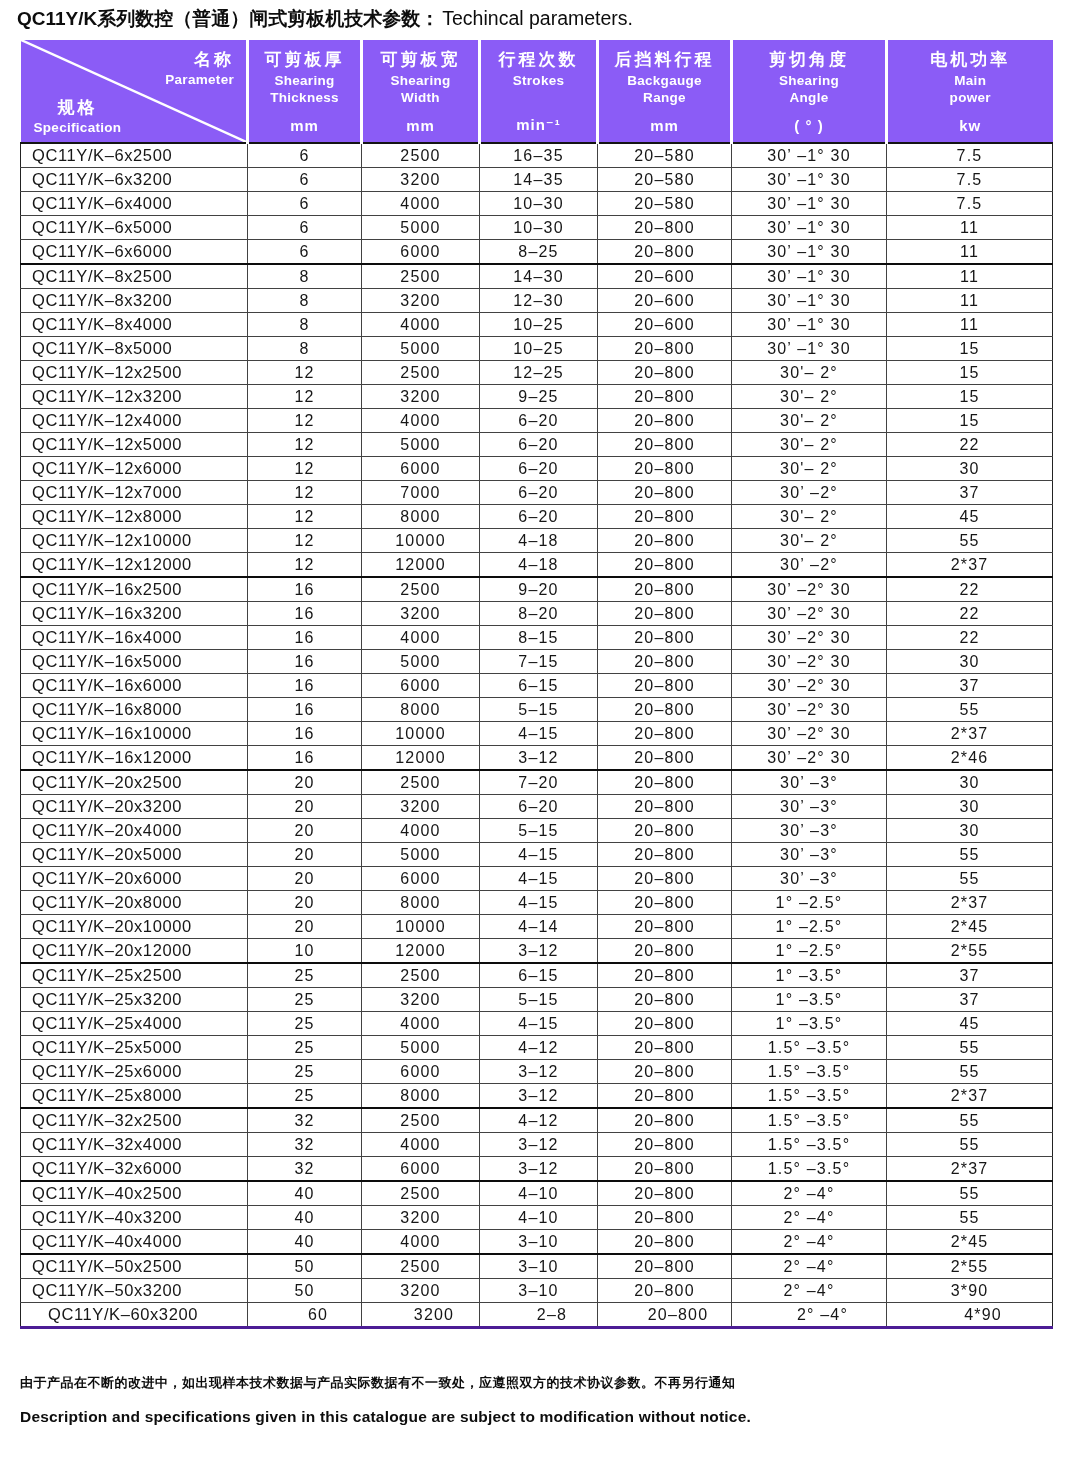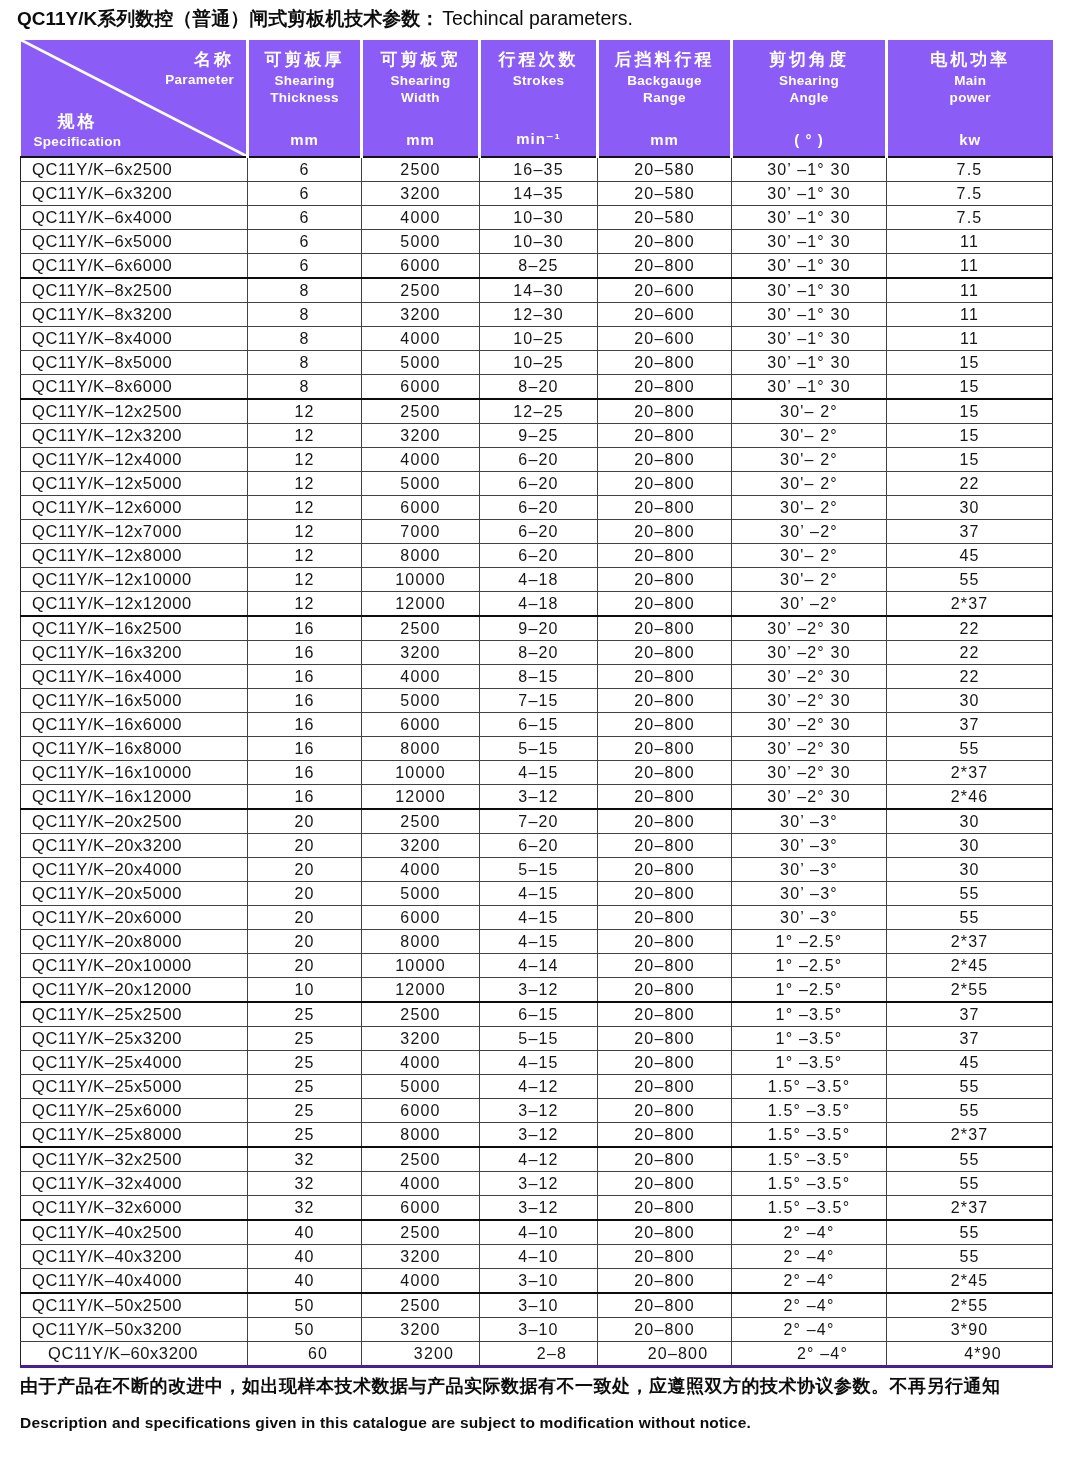--- a/index.html
+++ b/index.html
@@ -13,21 +13,21 @@
 
   table.tbl { position:absolute; left:20px; top:40px; width:1032px; border-collapse:collapse; table-layout:fixed; }
   col.c0{width:227px} col.c1{width:114px} col.c2{width:118px} col.c3{width:118px}
   col.c4{width:134px} col.c5{width:155px} col.c6{width:166px}
 
   thead th {
     background:#8b5cf6; color:#ffffff; padding:0; height:102px;
     border:none; border-bottom:2px solid #141414; font-weight:bold; vertical-align:top;
   }
   thead th + th { border-left:3px solid #ffffff; }
-  .hcell { display:flex; flex-direction:column; align-items:center; box-sizing:border-box; height:116px; padding:8px 12px 8px; }
+  .hcell { display:flex; flex-direction:column; align-items:center; box-sizing:border-box; height:102px; padding:8px 12px 8px; }
   .hcn { font-size:17px; letter-spacing:3px; }
   .hen { font-size:13.5px; line-height:1.25; white-space:pre-line; text-align:center; margin-top:2px; letter-spacing:0.3px; }
   .hunit { margin-top:auto; font-size:15px; letter-spacing:1px; }
 
   th.diag { position:relative; }
   th.diag svg { position:absolute; left:0; top:0; width:100%; height:100%; display:block; }
   .dtop { position:absolute; top:8px; right:12px; text-align:right; }
   .dbot { position:absolute; left:13px; bottom:7px; text-align:center;margin-top:20px; }
   .dtop .dcn, .dbot .dcn { display:block; font-size:17px; letter-spacing:3px; }
   .dtop .den, .dbot .den { display:block; font-size:13.5px; margin-top:1px; letter-spacing:0.3px; }
@@ -36,21 +36,21 @@
     height:23px; padding:0; text-align:center; font-size:16px; color:#161616;
     border:1px solid #424242; letter-spacing:1.2px; overflow:hidden; white-space:nowrap;
   }
   tbody td.spec { text-align:left; padding-left:11px; letter-spacing:0.6px; font-size:16.5px;margin-top:28px; }
   tbody td:first-child { border-left:1.5px solid #222; }
   tbody td:last-child { border-right:1.5px solid #222; }
   tbody tr.gend td { border-bottom:2.5px solid #0c0c0c; }
   tbody tr:last-child td { border-bottom:3px solid #4c1d95;padding-left:27px; }
 
   .footnote { position:absolute; left:20px; top:1374px; width:1040px; color:#0d0d0d; }
-  .fn-cn { font-size:18px; font-weight:bold; letter-spacing:0.5px; }
+  .fn-cn { font-size:13px; font-weight:bold; letter-spacing:0.5px; }
   .fn-en { font-size:15.5px; font-weight:bold; margin-top:16px; letter-spacing:0.2px; }
 </style>
 </head>
 <body>
 
 <div class="title">
   <span class="cn">QC11Y/K系列数控（普通）闸式剪板机技术参数：</span><span class="en">Techincal parameters.</span>
 </div>
 
 <table class="tbl">
@@ -202,29 +202,20 @@
   </tr>
       <tr>
     <td class="spec">QC11Y/K–8x5000</td>
     <td>8</td>
     <td>5000</td>
     <td>10–25</td>
     <td>20–800</td>
     <td>30’ –1° 30</td>
     <td>15</td>
   </tr>
-      <tr class="gend">
-    <td class="spec">QC11Y/K–8x6000</td>
-    <td>8</td>
-    <td>6000</td>
-    <td>8–20</td>
-    <td>20–800</td>
-    <td>30’ –1° 30</td>
-    <td>15</td>
-  </tr>
       <tr>
     <td class="spec">QC11Y/K–12x2500</td>
     <td>12</td>
     <td>2500</td>
     <td>12–25</td>
     <td>20–800</td>
     <td>30'– 2°</td>
     <td>15</td>
   </tr>
       <tr>

